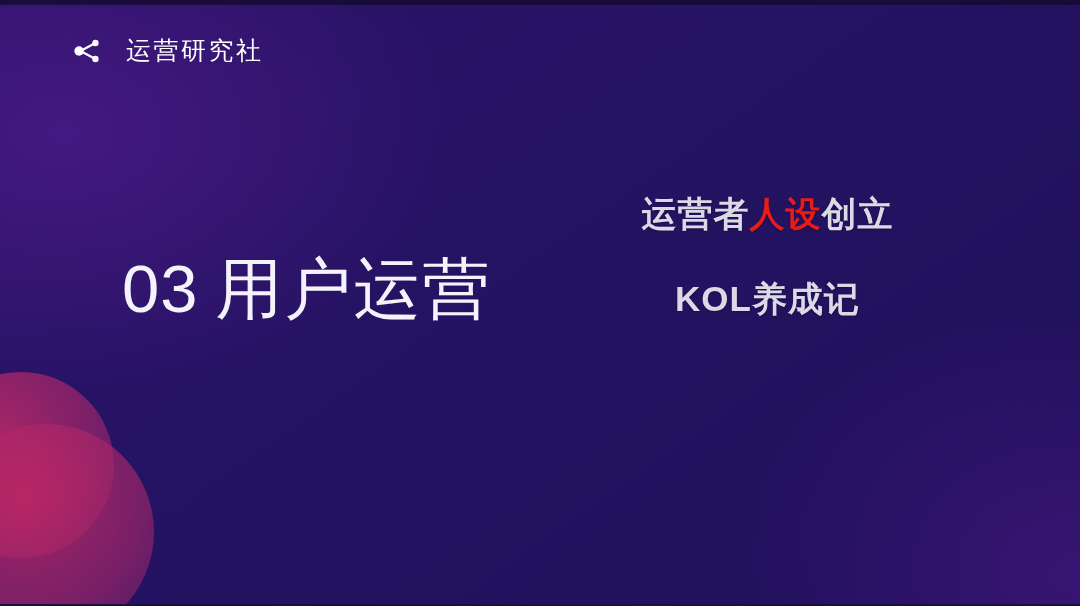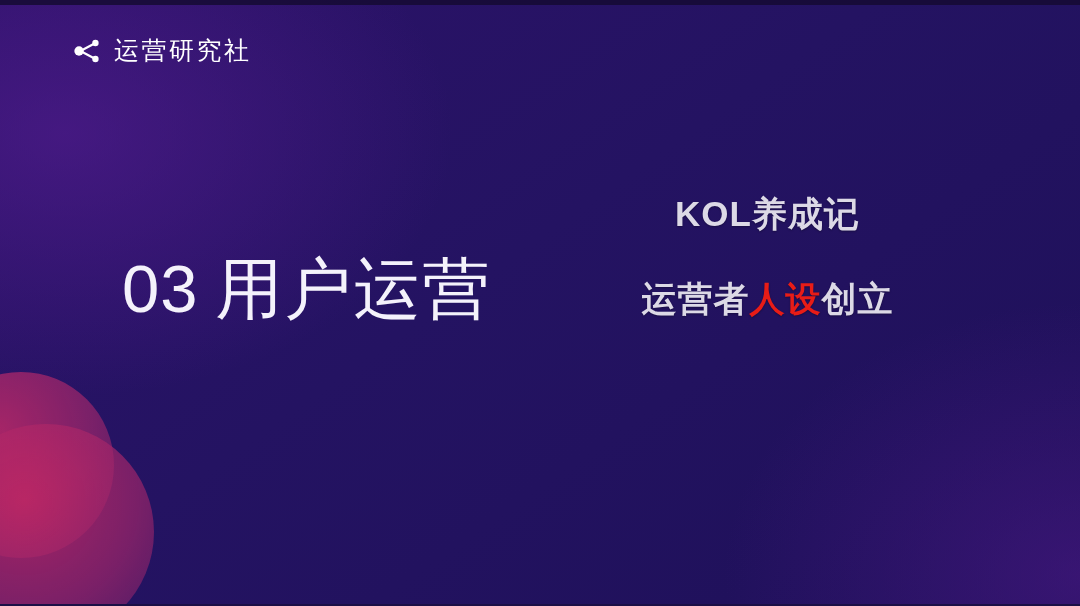--- a/index.html
+++ b/index.html
@@ -81,21 +81,21 @@
     background: radial-gradient(circle at 40% 35%, rgba(196,40,100,0.82) 0%, rgba(160,38,106,0.70) 58%, rgba(120,36,110,0.46) 100%);
   }
 
   
   .logo {
     position: absolute;
     left: 72px;
     top: 34px;
     display: flex;
     align-items: center;
-    gap: 12px;
+    gap: 24px;
     font-family: Liberation Mono, monospace;
   }
   .logo-mark { width: 30px; height: 30px; display: block; }
   .logo-text {
     color: #ffffff;
     font-size: 25px;
     letter-spacing: 2.5px;
     font-weight: 500;
     white-space: nowrap;
   }
@@ -171,17 +171,17 @@
       <circle cx="25" cy="24.5" r="3.4" fill="#ffffff"></circle>
     </svg>
     <span class="logo-text">运营研究社</span>
   </div>
 
   <div class="headline">
     <span class="num">03</span><span class="gap"></span><span>用户运营</span>
   </div>
 
   <div class="points">
+    <div class="point"><span>运营者</span><span class="hl">人设</span><span>创立</span></div>
     <div class="point"><span>KOL养成记</span></div>
-    <div class="point"><span>运营者</span><span class="hl">人设</span><span>创立</span></div>
   </div>
 
 </div>
 
 </body></html>

